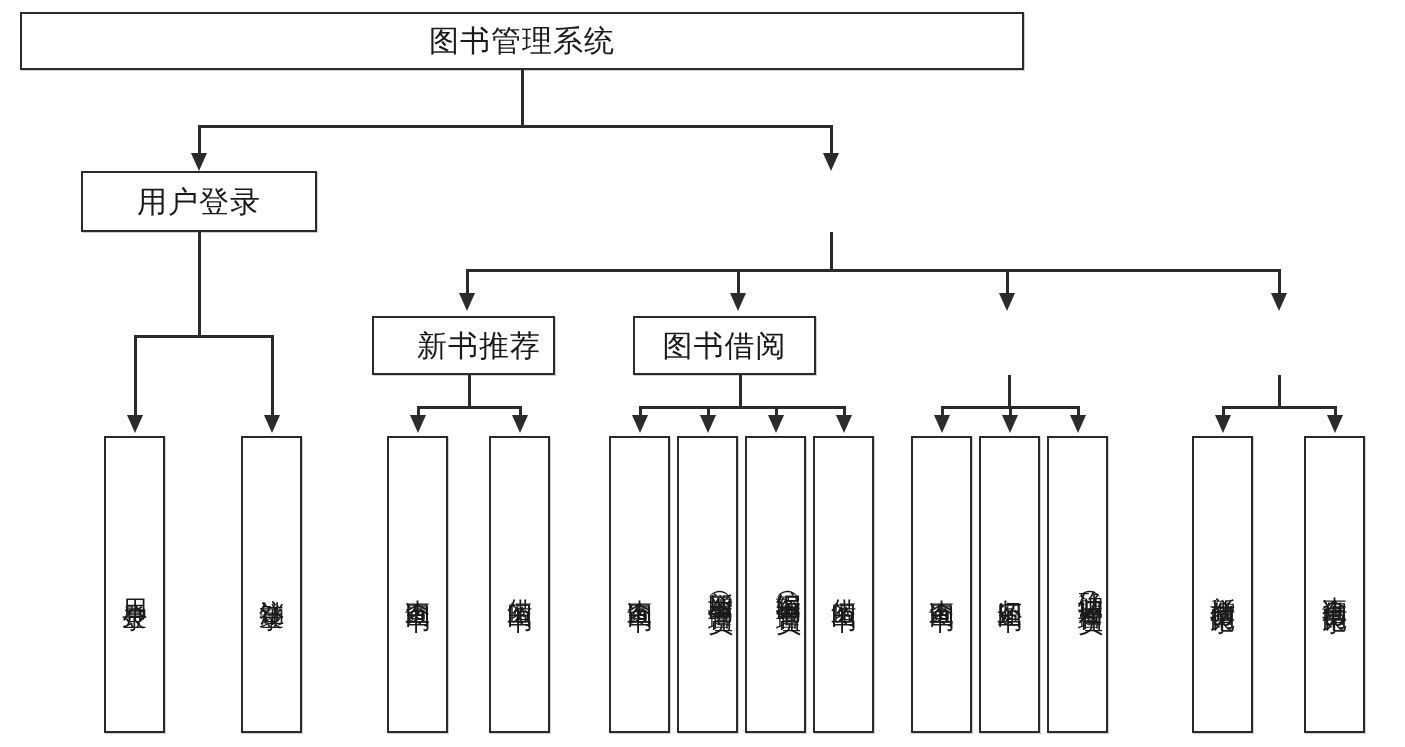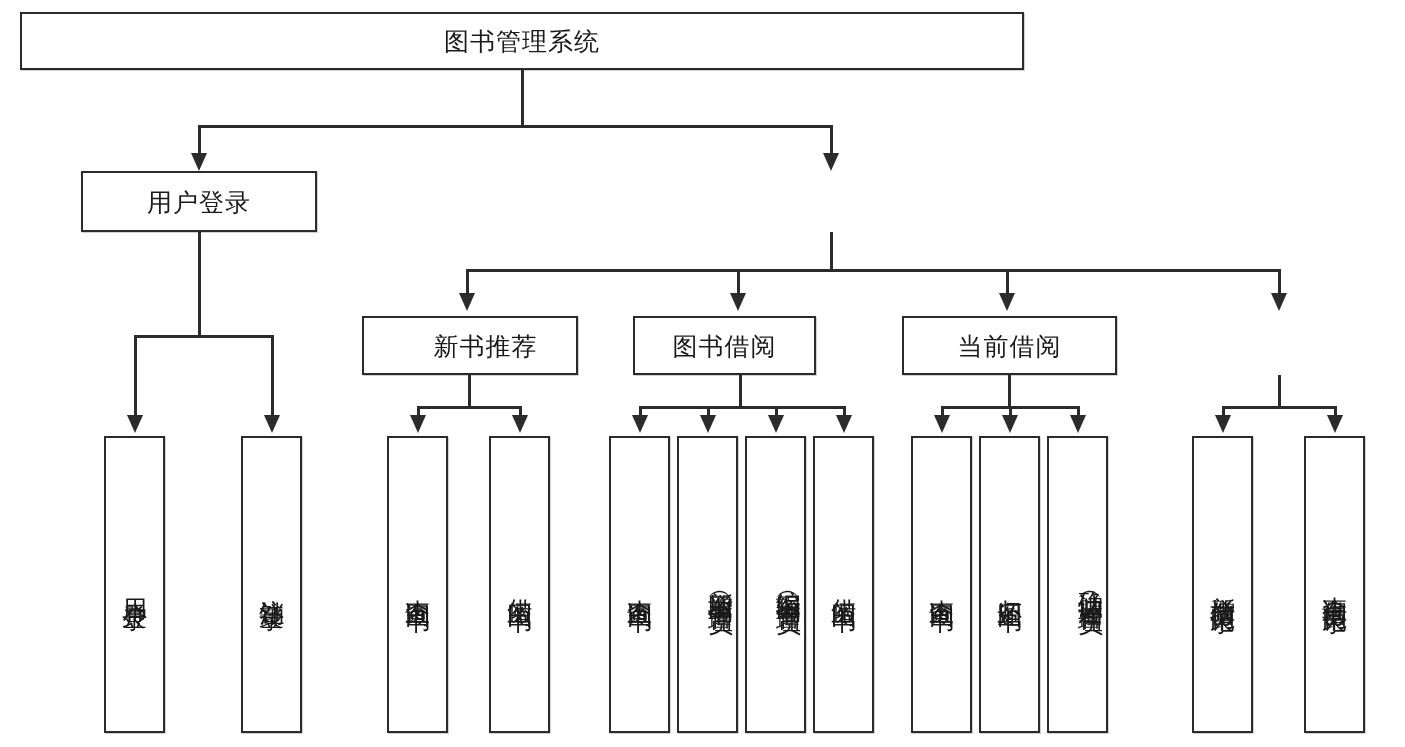--- a/index.html
+++ b/index.html
@@ -22,21 +22,21 @@
     box-sizing: border-box;
     border: 2.5px solid #2b2b2b;
     background: #ffffff;
     display: flex;
     align-items: center;
     justify-content: center;
     color: #1a1a1a;
     box-shadow: 1px 1px 0 rgba(0,0,0,0.18);
   }
   .node.horiz {
-    font-size: 25px;
+    font-size: 30px;
     letter-spacing: 1px;
     line-height: 1.2;
     white-space: nowrap;
   }
   .node.leaf {
     writing-mode: vertical-rl;
     text-orientation: upright;
     font-size: 25px;
     line-height: 1.25;
     letter-spacing: 3px;
@@ -116,28 +116,25 @@
 
   <div class="edge v" style="left:737px; top:269px; height:26px;"></div>
   <div class="arrow" style="left:730px; top:293px;"></div>
 
   <div class="edge v" style="left:1006px; top:269px; height:26px;"></div>
   <div class="arrow" style="left:999px; top:293px;"></div>
 
   <div class="edge v" style="left:1278px; top:269px; height:26px;"></div>
   <div class="arrow" style="left:1271px; top:293px;"></div>
 
-  <div class="node horiz" style="left:362px; top:316px; width:216px; height:59px;padding-left:31px;">
+  <div class="node horiz" style="left:372px; top:316px; width:183px; height:59px;padding-left:31px;">
     <span>新书推荐</span>
   </div>
   <div class="node horiz" style="left:633px; top:316px; width:183px; height:59px;">
     <span>图书借阅</span>
-  </div>
-  <div class="node horiz" style="left:902px; top:316px; width:215px; height:59px;">
-    <span>当前借阅</span>
   </div>
 
   <div class="edge v" style="left:468px; top:375px; height:33px;"></div>
   <div class="edge h" style="left:417px; top:406px; width:104px;"></div>
   <div class="edge v" style="left:417px; top:406px; height:12px;"></div>
   <div class="arrow" style="left:410px; top:415px;"></div>
   <div class="edge v" style="left:519px; top:406px; height:12px;"></div>
   <div class="arrow" style="left:512px; top:415px;"></div>
 
   <div class="node leaf tall" style="left:387px; top:436px; width:61px; height:297px;">

